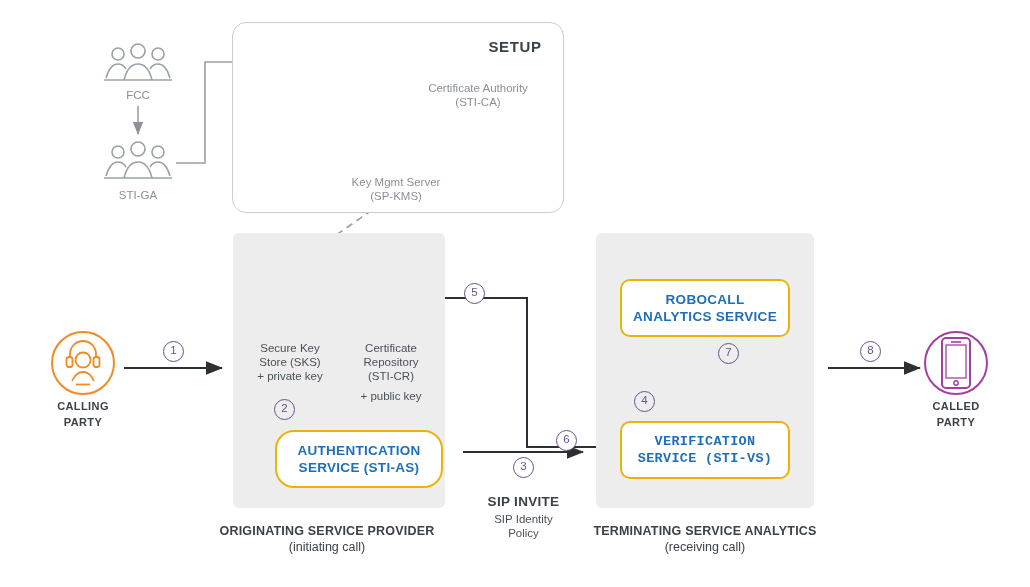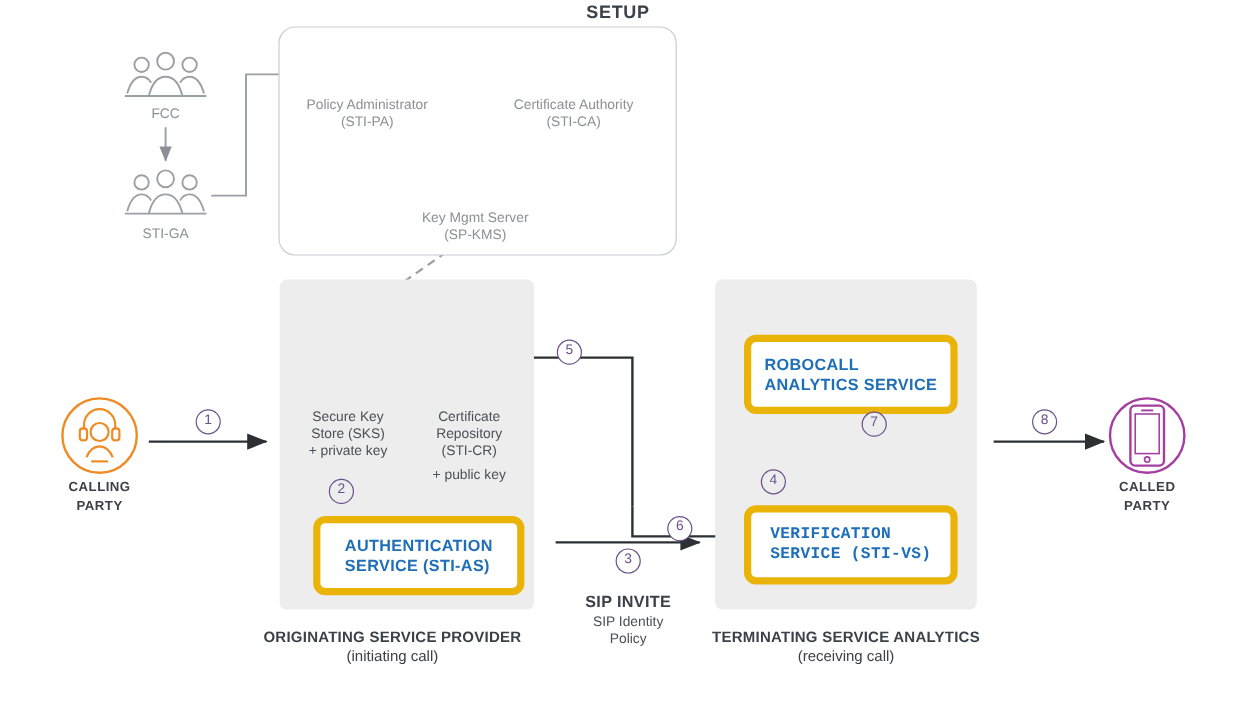--- a/index.html
+++ b/index.html
@@ -22,21 +22,21 @@
 
   
   #setup-title {
     left: 0; top: 2px; width: 1030px;
     font-size: 15px;
     font-weight: bold;
     letter-spacing: 0.6px;
     color: #3b4148;
     text-align: center;
   }
-  #setup-title-inner { display: inline-block; }
+  #setup-title-inner { display: inline-block; margin-top: 36px; }
   #setup-box {
     left: 232px; top: 22px; width: 330px; height: 189px;
     border: 1.6px solid #c9ccd1;
     border-radius: 14px;
     background: #ffffff;
   }
 
   
   .node-label {
     font-size: 11.5px;
@@ -75,31 +75,32 @@
   }
 
   
   .provider-box {
     background: #ededee;
     border-radius: 6px;
   }
 
   
   .service-pill {
-    border: 6px solid #eab308;
+    border: 2px solid #eab308;
     border-radius: 10px;
     background: #ffffff;
     color: #1f6fb8;
     font-size: 13.5px;
     line-height: 17px;
     font-weight: bold;
     letter-spacing: 0.3px;
     display: flex;
     align-items: center;
     justify-content: center;
+    text-align: center;
   }
 
   
   .step {
     width: 19px; height: 19px;
     border-radius: 50%;
     border: 1.4px solid #6b4f8a;
     color: #6b4f8a;
     font-size: 11.5px;
     line-height: 17px;
@@ -266,24 +267,20 @@
 
   <div id="setup-box" class="abs"></div>
   <div id="setup-title" class="abs">
     <span id="setup-title-inner">SETUP</span>
   </div>
 
   <div class="abs node-label" style="left:88px; top:88px; width:100px;">FCC</div>
 
   <div class="abs node-label" style="left:88px; top:188px; width:100px;">STI-GA</div>
 
-  <div class="abs node-label" style="left:234px; top:81px; width:144px;">
-    <div>Policy Administrator</div>
-    <div>(STI-PA)</div>
-  </div>
 
   <div class="abs node-label" style="left:406px; top:81px; width:144px;">
     <div>Certificate Authority</div>
     <div>(STI-CA)</div>
   </div>
 
   <div class="abs node-label" style="left:324px; top:175px; width:144px;">
     <div>Key Mgmt Server</div>
     <div>(SP-KMS)</div>
   </div>
@@ -296,21 +293,21 @@
     <div>+ private key</div>
   </div>
 
   <div class="abs node-label dark" style="left:339px; top:341px; width:104px;">
     <div>Certificate</div>
     <div>Repository</div>
     <div>(STI-CR)</div>
     <div style="margin-top:6px;">+ public key</div>
   </div>
 
-  <div class="abs service-pill" style="left:261px; top:430px; width:164px; height:54px;">
+  <div class="abs service-pill" style="left:275px; top:430px; width:164px; height:54px;border-radius:19px;">
     <div>
       <div>AUTHENTICATION</div>
       <div>SERVICE (STI-AS)</div>
     </div>
   </div>
 
   <div class="abs sp-label" style="left:191px; top:523px; width:272px;">
     <b>ORIGINATING SERVICE PROVIDER</b>
     <div>(initiating call)</div>
   </div>

